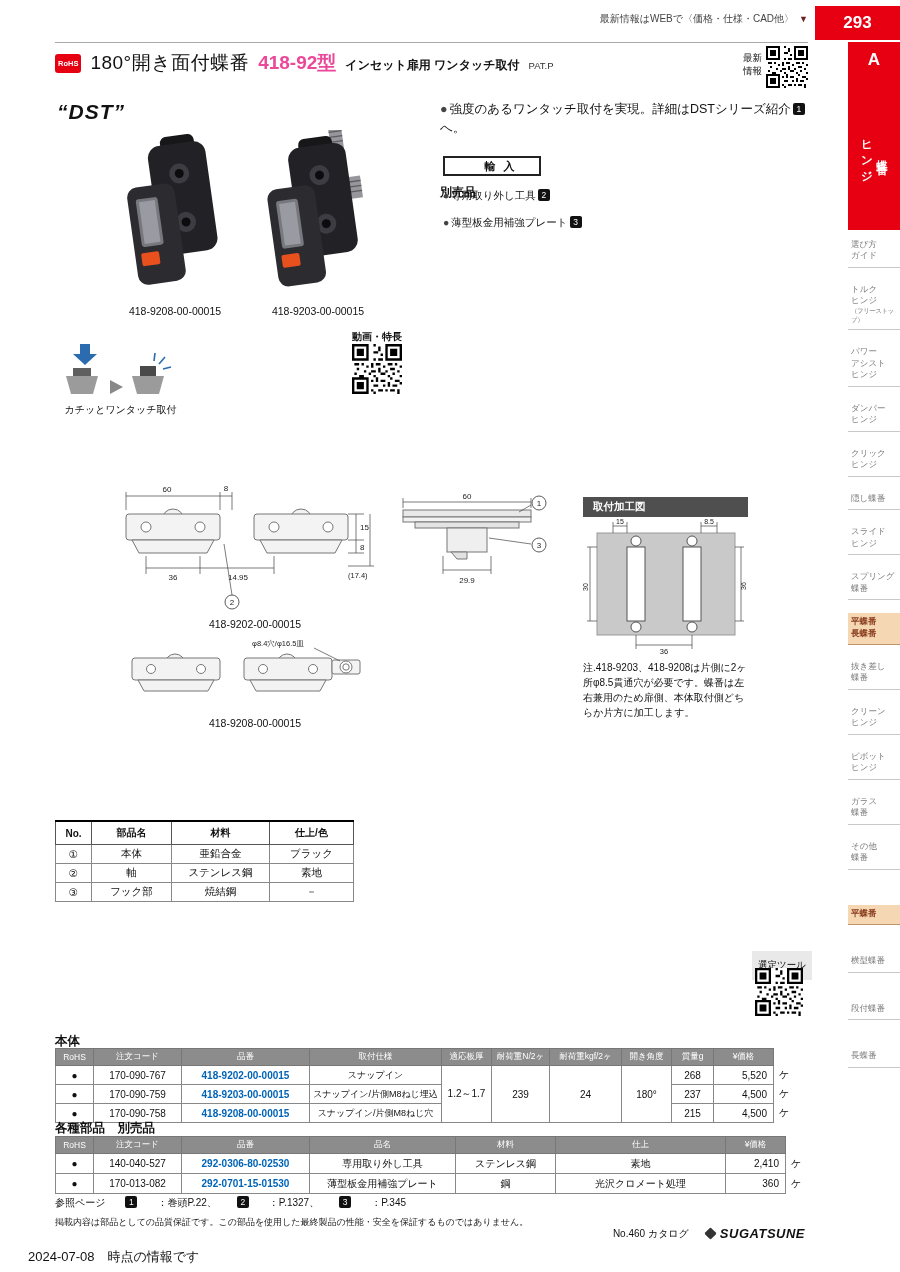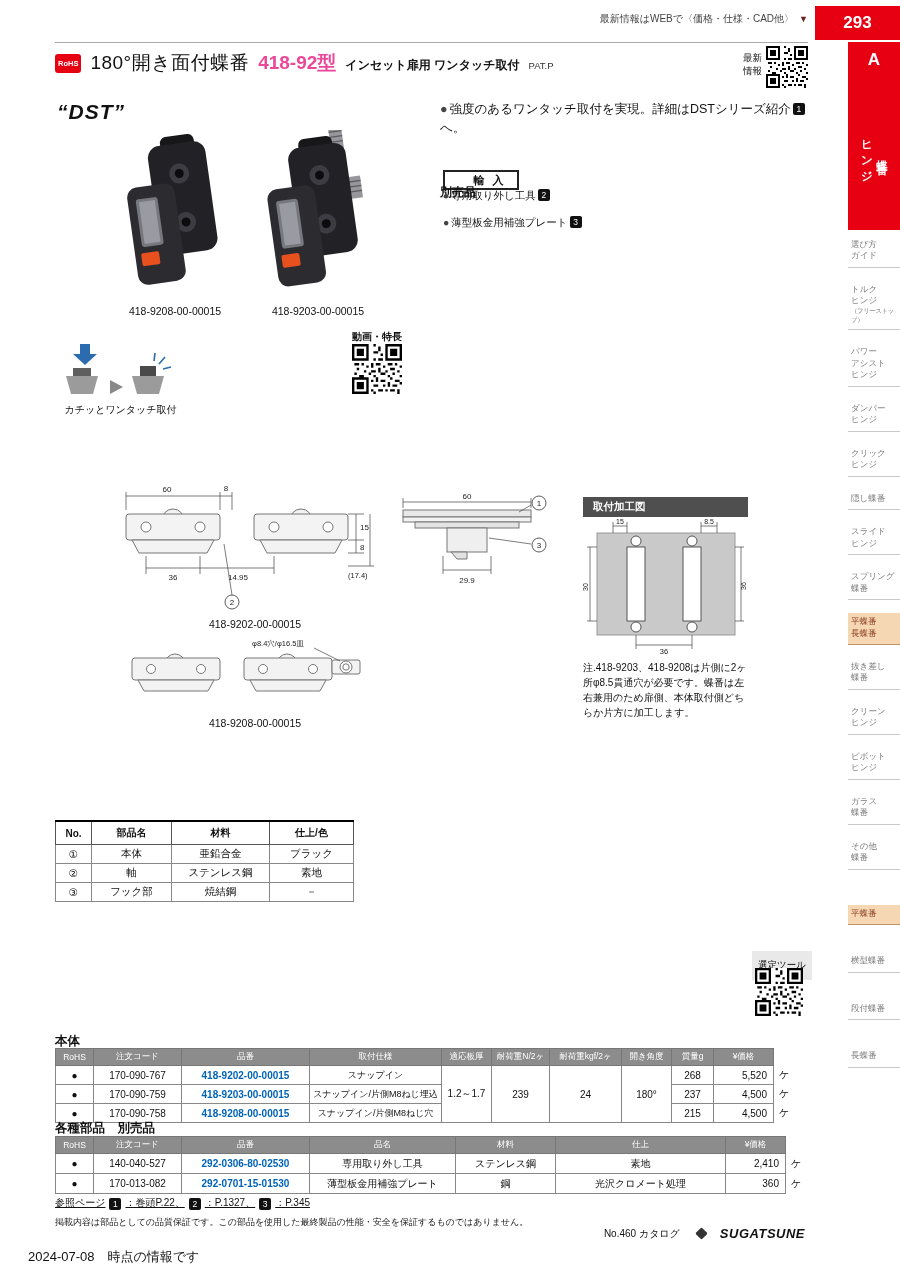--- a/index.html
+++ b/index.html
@@ -30,33 +30,33 @@
   
   .side-tab { position:absolute; right:0; top:42px; width:52px; height:188px; background:#e60012;
               color:#fff; text-align:center; }
   .side-tab .letter { font-size:17px; font-weight:bold; margin-top:8px; }
   .side-tab .vert { writing-mode:vertical-rl; white-space:pre-line; font-size:11.5px; font-weight:bold;
                     letter-spacing:3px; margin-top:10px; height:150px; display:inline-block; }
   .side-nav { position:absolute; right:0; top:236px; width:52px; }
   .side-nav2 { position:absolute; right:0; top:905px; width:52px; }
   .side-item { font-size:8.5px; color:#7c7c7c; line-height:1.35; padding:3px 3px 5px; margin-bottom:13px;
                border-bottom:1px solid #c9c9c9; white-space:pre-line; cursor:pointer; }
-  .side-item.hl { background:#f6d7b4; color:#8a3d1e; font-weight:normal; border-bottom-color:#c09468; }
+  .side-item.hl { background:#f6d7b4; color:#8a3d1e; font-weight:bold; border-bottom-color:#c09468; }
   .side-nav2 .side-item { margin-bottom:27px; }
   .side-sub { display:block; font-size:6.5px; letter-spacing:-0.5px; }
 
   
   .dst { position:absolute; left:57px; top:100px; font-size:21px; font-weight:bold; font-style:italic; letter-spacing:1px; }
   .feature { position:absolute; left:440px; top:100px; width:368px; font-size:12.5px; line-height:1.55; }
   .bullet { color:#444; margin-right:2px; }
   .nbadge { display:inline-block; min-width:12px; height:12px; background:#111; color:#fff; font-size:8.5px;
             line-height:12px; text-align:center; border-radius:2px; padding:0 1px; vertical-align:1px; margin:0 2px; }
-  .import { position:absolute; left:443px; top:156px; width:76px; height:20px; border:2px solid #222;
+  .import { position:absolute; left:443px; top:156px; width:98px; height:20px; border:2px solid #222;
             display:flex; align-items:center; justify-content:center; font-size:11px; font-weight:bold;
-            letter-spacing:8px; padding-left:23px;margin-top:14px; }
+            letter-spacing:8px; padding-left:23px; }
   .besides-title { position:absolute; left:440px; top:184px; font-size:12px; font-weight:bold; }
   .besides-item { position:absolute; left:443px; font-size:10.5px; }
   .bi-1 { top:189px; } .bi-2 { top:216px; }
 
   
   .hinge1 { position:absolute; left:118px; top:130px; width:120px; height:170px; }
   .hinge2 { position:absolute; left:256px; top:130px; width:120px; height:170px; }
   .cap { position:absolute; width:150px; text-align:center; font-size:10.5px; }
   .cap1 { left:100px; top:305px; } .cap2 { left:243px; top:305px; }
   .video-label { position:absolute; left:352px; top:330px; font-size:10px; font-weight:bold; }
@@ -96,26 +96,26 @@
   .mt { top:1048px; } .at { top:1136px; }
   .dtable th { background:#8c8c8c; color:#fff; font-weight:normal; font-size:8.5px;
                border:1px solid #777; padding:2px 1px; }
   .dtable td { border:1px solid #888; text-align:center; padding:2.5px 2px; background:#fff; }
   .dtable th.unit, .dtable td.unit { border:none; background:transparent; text-align:left; padding-left:5px; }
   .part-link { color:#0063b6; font-weight:bold; cursor:pointer; }
   .price { text-align:right !important; padding-right:6px !important; }
   .spec { font-size:9px; }
 
   
-  .refline { position:absolute; left:55px; top:1196px; font-size:10px; display:flex; align-items:flex-end; gap:2px;text-decoration:underline; }
+  .refline { position:absolute; left:55px; top:1196px; font-size:10px; display:flex; align-items:flex-start; gap:18px; }
   .fnote { position:absolute; left:55px; font-size:9px; color:#222; }
   .fn1 { top:1216px; } .fn2 { top:1229px; }
   .catline { position:absolute; right:95px; top:1226px; display:flex; gap:16px; align-items:center; }
   .catno { font-size:10px; }
-  .brand { font-size:13px; font-weight:bold; font-style:italic; letter-spacing:.5px; display:flex; align-items:center; gap:13px; }
+  .brand { font-size:13px; font-weight:bold; font-style:italic; letter-spacing:.5px; display:flex; align-items:center; gap:4px; }
   .brand-mark { width:11px; height:11px; background:#333; border-radius:2px; transform:rotate(45deg) scale(.8); display:inline-block; }
   .dateline { position:absolute; left:28px; top:1248px; font-size:13px; }
 </style>
 </head>
 <body>
 
 <svg width="0" height="0" style="position:absolute" aria-hidden="true">
   <symbol id="qrsym" viewBox="0 0 21 21">
     <rect width="21" height="21" fill="#fff"></rect>
     <path fill="#000" d="M0 0h7v1H0zM0 1h1v5H0zM6 1h1v5H6zM0 6h7v1H0zM2 2h3v3H2zM14 0h7v1h-7zM14 1h1v5h-1zM20 1h1v5h-1zM14 6h7v1h-7zM16 2h3v3h-3zM0 14h7v1H0zM0 15h1v5H0zM6 15h1v5H6zM0 20h7v1H0zM2 16h3v3H2zM9 0h1v1H9zM11 1h1v2h-1zM9 3h2v1H9zM12 4h1v1h-1zM9 6h1v1H9zM11 6h2v1h-2zM1 8h2v1H1zM4 8h1v1H4zM6 9h1v1H6zM8 8h1v2H8zM10 8h2v1h-2zM13 9h1v1h-1zM15 8h2v1h-2zM18 8h1v1h-1zM20 9h1v1h-1zM2 10h1v1H2zM5 11h1v1H5zM8 11h2v1H8zM11 10h1v2h-1zM14 11h1v1h-1zM16 10h2v1h-2zM19 11h1v1h-1zM1 12h1v1H1zM3 13h2v1H3zM7 12h1v1H7zM9 13h1v1H9zM12 12h2v1h-2zM15 13h1v1h-1zM17 12h1v1h-1zM20 13h1v1h-1zM8 15h1v1H8zM10 14h1v2h-1zM12 15h2v1h-2zM16 14h1v1h-1zM18 15h2v1h-2zM9 17h2v1H9zM13 17h1v1h-1zM15 16h1v2h-1zM17 17h2v1h-2zM20 16h1v1h-1zM8 19h1v1H8zM11 19h2v1h-2zM14 19h1v1h-1zM16 19h2v1h-2zM19 19h1v2h-1zM9 20h1v1H9z"></path>

